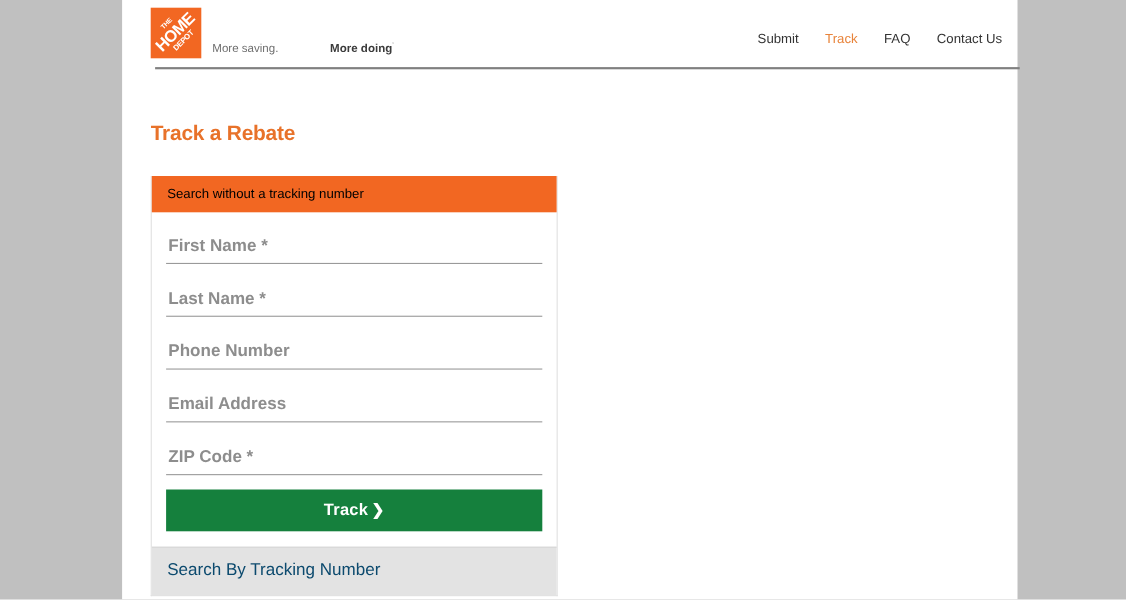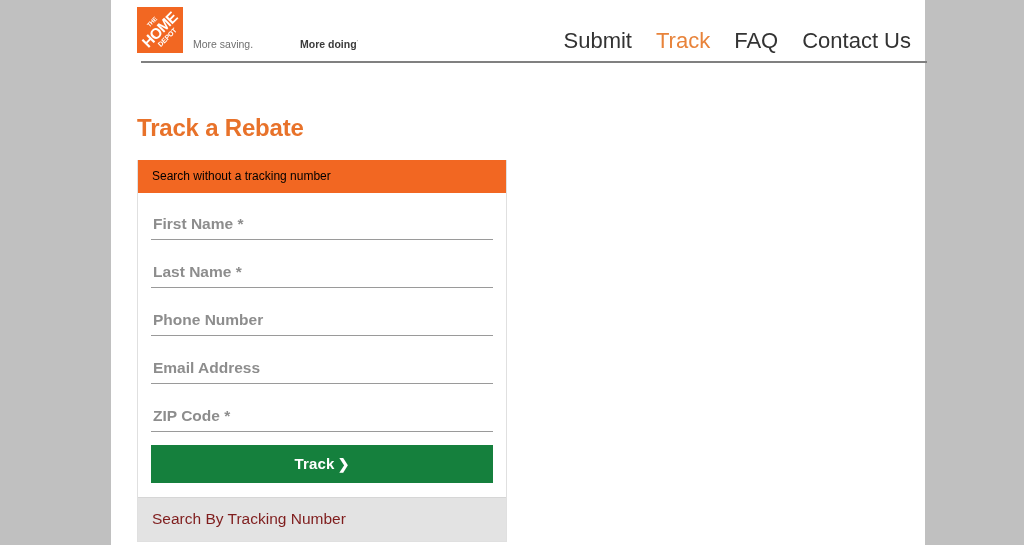--- a/index.html
+++ b/index.html
@@ -77,21 +77,21 @@
 
   .main-nav {
     position: absolute;
     right: 0;
     top: 28px;
     display: flex;
     align-items: center;
     gap: 24px;
   }
   .nav-item {
-    font-size: 22px;
+    font-size: 12px;
     color: #333333;
     text-decoration: none;
     white-space: nowrap;
     cursor: pointer;
   }
   .nav-item.active { color: #e8833a; }
 
   .header-rule {
     position: absolute;
     left: 15px;
@@ -99,21 +99,21 @@
     width: 786px;
     height: 2px;
     background: #808080;
   }
 
   
   .page-title {
     position: absolute;
     left: 26px;
     top: 98px;
-    font-size: 24px;
+    font-size: 19px;
     font-weight: bold;
     color: #e8722a;
     letter-spacing: -0.2px;
   }
 
   
   .track-card {
     position: absolute;
     left: 26px;
     top: 160px;
@@ -169,21 +169,21 @@
   }
   .track-button .chev {
     font-size: 14px;
     margin-left: 3px;
     font-weight: bold;
   }
   .accordion-row {
     background: #e3e3e3;
     border-top: 1px solid #d6d6d6;
     font-size: 15.5px;
-    color: #7f1d1d;
+    color: #0c4a6e;
     padding: 12px 14px 13px 14px;
     cursor: pointer;
   }
 </style>
 </head>
 <body>
 
 <div id="page">
   <div class="page-canvas">
 

